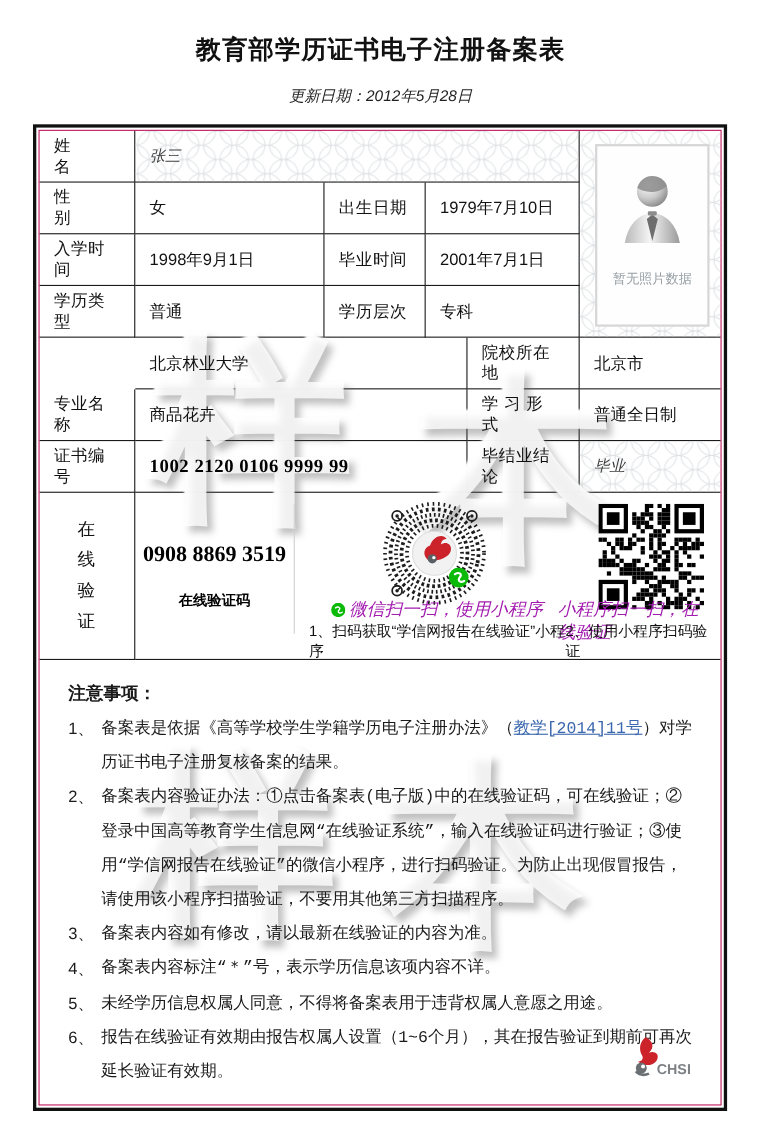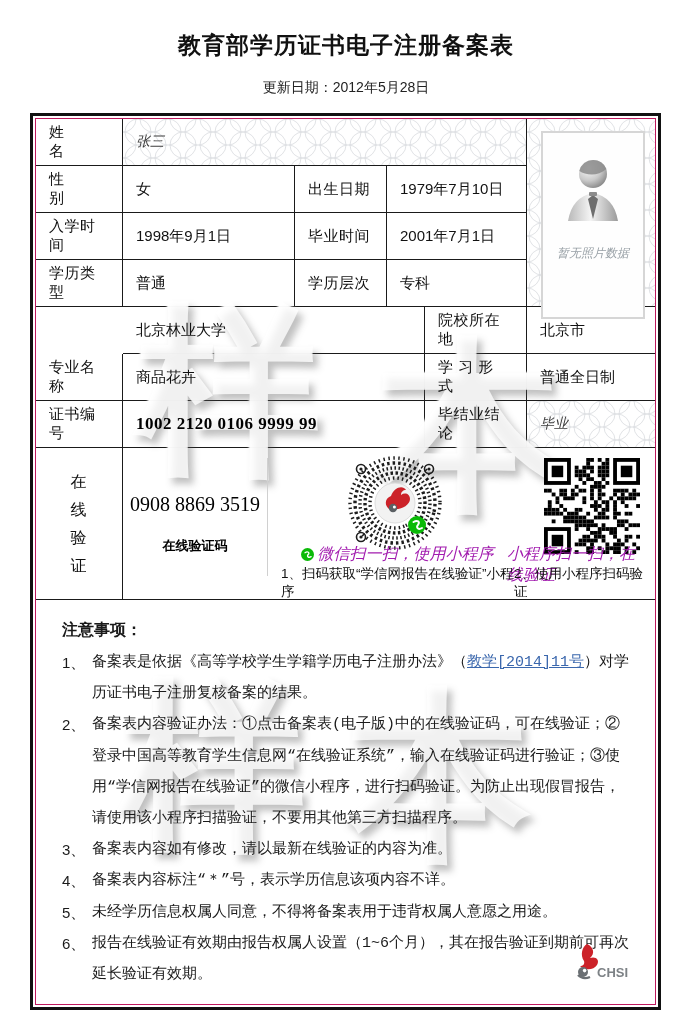--- a/index.html
+++ b/index.html
@@ -4,21 +4,21 @@
 <style>
   * { margin:0; padding:0; box-sizing:border-box; }
   html,body { background:#fff; }
   body {
     width:692px; height:1024px; position:relative; overflow:hidden;
     font-family:"Liberation Sans","DejaVu Sans",sans-serif; color:#1a1a1a;
   }
   .doc-title { position:absolute; top:30px; left:0; width:100%; text-align:center;
     font-size:23px; font-weight:bold; letter-spacing:1px; color:#111; }
   .update-line { position:absolute; top:79px; left:0; width:100%; text-align:center;
-    font-size:14px; color:#222; }
+    font-size:14px; color:#222;font-style:italic; }
 
   
   .frame { position:absolute; left:30px; top:113px; width:631px; height:897px;
     border:3px solid #111; padding:2px; background:#fff; }
   .frame-inner { width:100%; height:100%; border:1px solid #be185d; position:relative; background:#fff; }
 
   
   .grid { position:absolute; left:0; top:0; width:100%;
     display:grid;
     grid-template-columns:87px 172px 92px 38px 102px 1fr;
@@ -29,34 +29,34 @@
   .cell > * { position:relative; z-index:3; }
   .no-r { border-right:none; }
   .label { letter-spacing:0.5px; }
   .hand { font-family:"Liberation Serif","DejaVu Serif",serif; font-style:italic;
     color:#3c3c3c; font-size:14px; }
   .serifnum { font-family:"Liberation Serif","DejaVu Serif",serif; font-weight:bold;
     font-size:17px; letter-spacing:0.5px; color:#000; }
 
   
   .photo-cell { grid-column:6; grid-row:1 / span 4; padding:0; align-items:flex-start; justify-content:center; }
-  .photo-box { position:absolute; left:14px; top:12px; width:104px; height:188px;
+  .photo-box { position:absolute; left:14px; top:12px; width:104px; height:166px;
     border:2px solid #d6d6d6; background:#fefefe; display:flex; flex-direction:column;
-    align-items:center; z-index:3;font-style:italic; }
+    align-items:center; z-index:3; }
   .photo-box svg.person { margin-top:26px; }
   .photo-text { margin-top:22px; font-size:12px; color:#98a0a6; }
 
   
   .verify-label { width:1.3em; line-height:1.75; word-break:break-all; margin:14px auto;
     text-align:center; font-size:16px; letter-spacing:1px; }
   .verify-cell { padding:0; }
   .verify-wrap { position:absolute; inset:0; z-index:3; }
   .code-block { position:absolute; left:0; top:0; width:144px; height:100%;
     display:flex; flex-direction:column; align-items:center; justify-content:center; }
-  .verify-code { font-family:"Liberation Serif","DejaVu Serif",serif; font-weight:normal;
+  .verify-code { font-family:"Liberation Serif","DejaVu Serif",serif; font-weight:bold;
     font-size:20px; color:#000; cursor:pointer; }
   .code-caption { margin-top:21px; font-size:13px; color:#000000;font-weight:bold; }
   .vdivider { position:absolute; left:144px; top:10px; height:118px; width:1px; background:#d0d0d0; }
   .mini-qr { position:absolute; left:222px; top:5px; width:100px; height:100px; }
   .sq-qr { position:absolute; left:421px; top:10px; width:96px; height:96px; }
   .cap-row { position:absolute; top:96px; font-size:16px; color:#a21caf;
     display:flex; align-items:center; gap:4px;font-style:italic; }
   .cap-wechat { left:176px; width:196px; justify-content:center; }
   .cap-mini { left:384px; width:136px; justify-content:center;align-items:center; }
   .steps { position:absolute; left:158px; right:6px; top:117px; display:flex;

